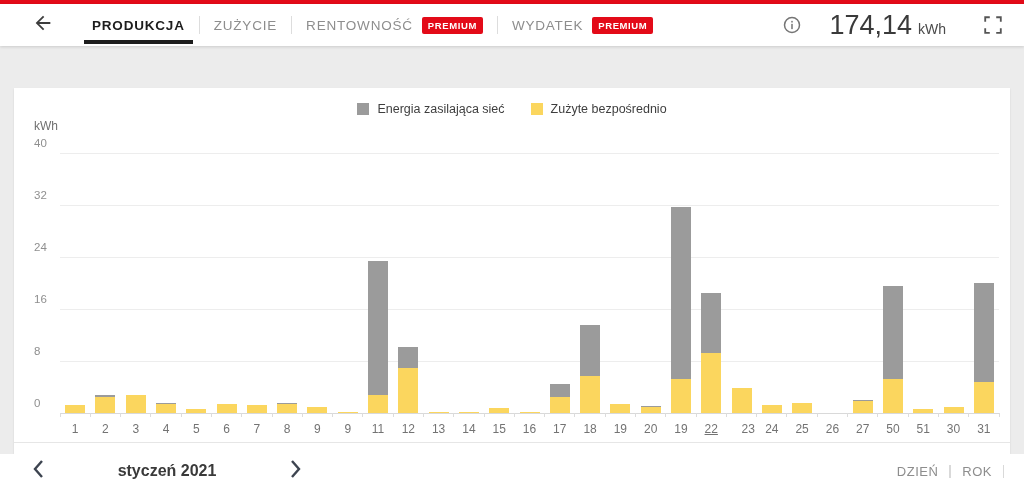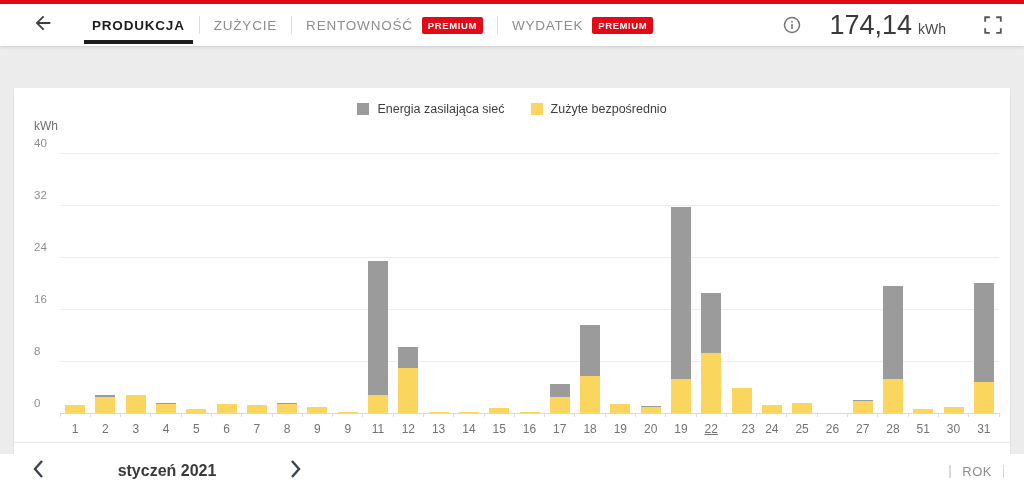--- a/index.html
+++ b/index.html
@@ -226,21 +226,21 @@
       <div class="bar" style="left: 701.823px; bottom: 0px; height: 8.45px; background: rgb(251, 214, 94);"></div>
       <div class="x-label" style="left: 696.677px; width: 30.2903px;">24</div>
       <div class="bar" style="left: 732.113px; bottom: 0px; height: 10.4px; background: rgb(251, 214, 94);"></div>
       <div class="x-label" style="left: 726.968px; width: 30.2903px;">25</div>
       <div class="x-label" style="left: 757.258px; width: 30.2903px;">26</div>
       <div class="bar" style="left: 792.694px; bottom: 0px; height: 12.35px; background: rgb(251, 214, 94);"></div>
       <div class="bar" style="left: 792.694px; bottom: 12.35px; height: 0.975px; background: rgb(155, 155, 155);"></div>
       <div class="x-label" style="left: 787.548px; width: 30.2903px;">27</div>
       <div class="bar" style="left: 822.984px; bottom: 0px; height: 33.8px; background: rgb(251, 214, 94);"></div>
       <div class="bar" style="left: 822.984px; bottom: 33.8px; height: 93.6px; background: rgb(155, 155, 155);"></div>
-      <div class="x-label" style="left: 817.839px; width: 30.2903px;">28</div>
+      <div class="x-label" style="left: 817.839px; width: 30.2903px;">50</div>
       <div class="bar" style="left: 853.274px; bottom: 0px; height: 3.9px; background: rgb(251, 214, 94);"></div>
       <div class="x-label" style="left: 848.129px; width: 30.2903px;">51</div>
       <div class="bar" style="left: 883.565px; bottom: 0px; height: 6.5px; background: rgb(251, 214, 94);"></div>
       <div class="x-label" style="left: 878.419px; width: 30.2903px;">30</div>
       <div class="bar" style="left: 913.855px; bottom: 0px; height: 30.55px; background: rgb(251, 214, 94);"></div>
       <div class="bar" style="left: 913.855px; bottom: 30.55px; height: 99.45px; background: rgb(155, 155, 155);"></div>
       <div class="x-label" style="left: 908.71px; width: 30.2903px;">31</div>
     </div>
   <div class="card-divider"></div>
 <div class="y-label" style="top: 309px;">0</div>
@@ -263,20 +263,23 @@
     <span class="month-label">styczeń 2021</span>
     <span class="nav-btn">
       <span>
         <svg width="12" height="20" viewBox="0 0 12 20">
             <path d="M2 2 L9 10 L2 18" fill="none" stroke="#3d4450" stroke-width="2.4"></path>
           </svg>
       </span>
     </span>
   </div>
   <div class="periods">
+    <div class="ptab">
+      <span>DZIEŃ</span>
+    </div>
     <div class="pdivider"></div>
     <div class="pdivider"></div>
     <div class="ptab">
       <span>ROK</span>
     </div>
     <div class="pdivider"></div>
   </div>
 </div>
 
 </body></html>

